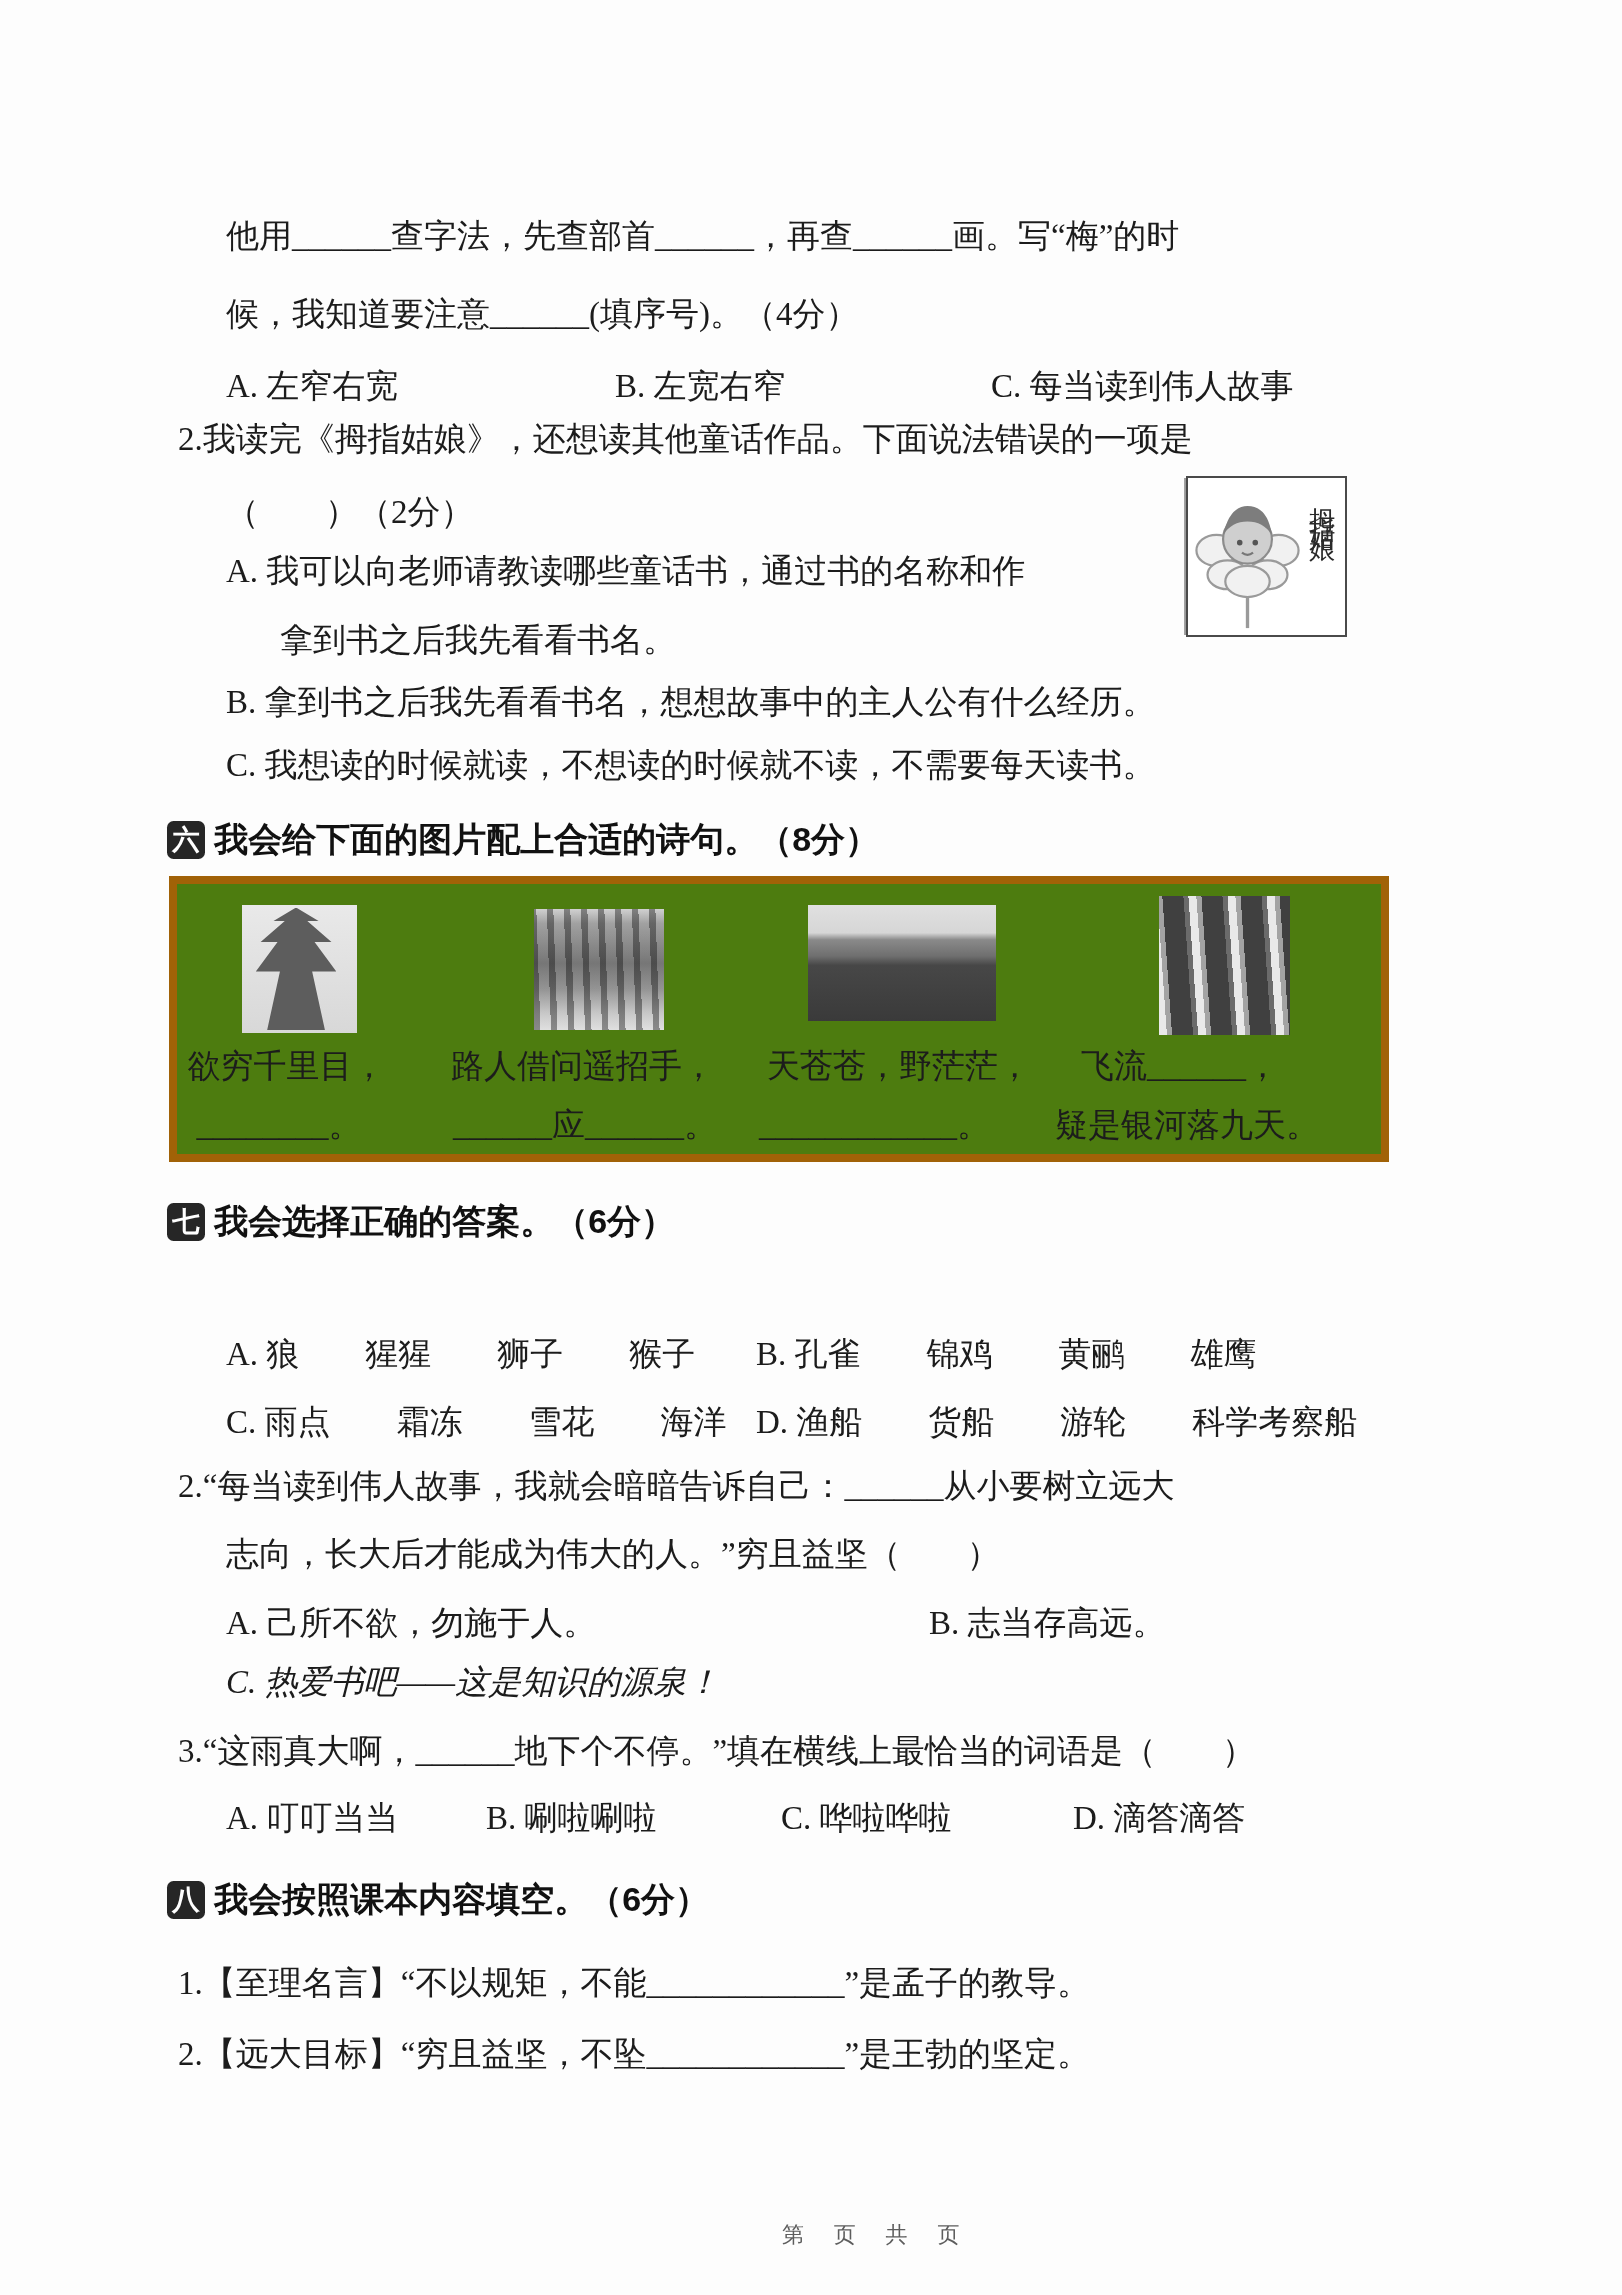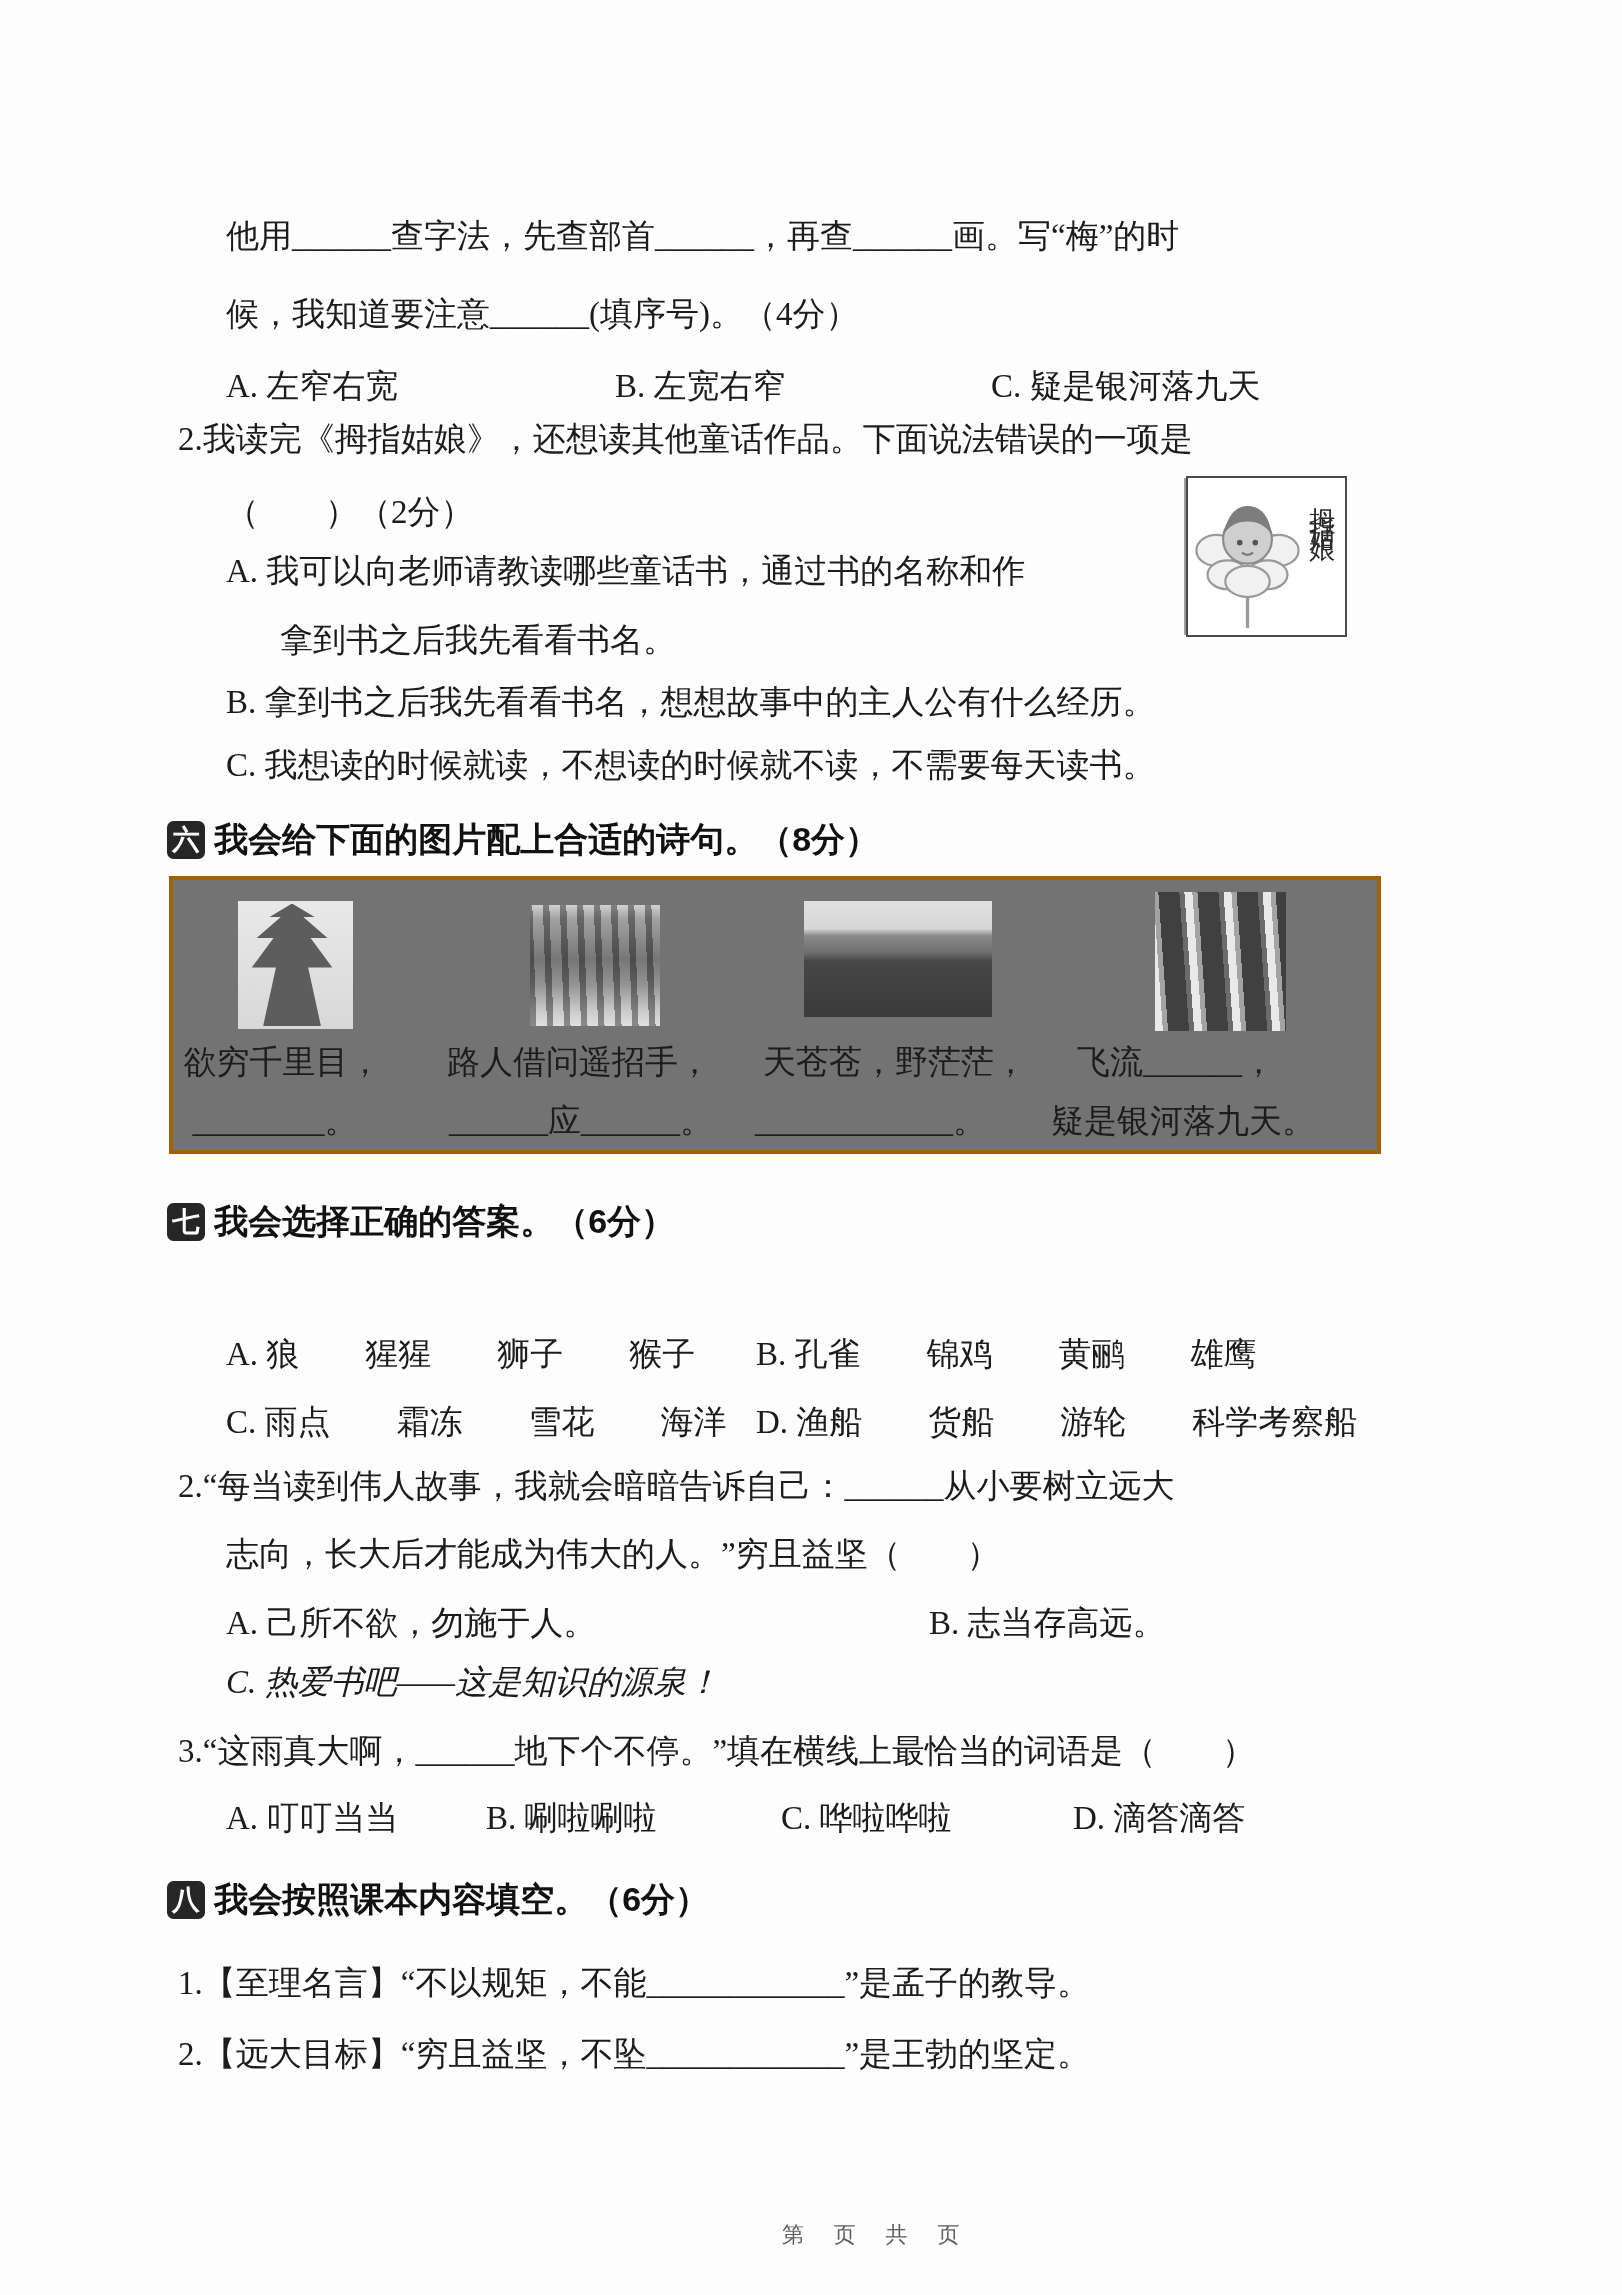--- a/index.html
+++ b/index.html
@@ -15,21 +15,21 @@
   .badge{
     display:inline-block;width:38px;height:38px;margin-right:9.2px;
     background:#262626;color:#fff;border-radius:6.5px;
     font-family:"Liberation Sans","DejaVu Sans",sans-serif;
     font-weight:bold;font-size:27.5px;line-height:38px;text-align:center;flex:0 0 auto;
   }
   .section-title{
     font-family:"Liberation Sans","DejaVu Sans",sans-serif;
     font-weight:bold;font-size:34px;color:#111;
   }
-  .poem-box{position:absolute;border:4px solid #a16207;background:#737373;}
+  .poem-box{position:absolute;border:8px solid #a16207;background:#4d7c0f;}
   .photo{position:absolute;overflow:hidden;}
   .photo-pagoda{background:linear-gradient(180deg,#e9e9e9 0%,#d8d8d8 100%);}
   .photo-pagoda .tower{
     position:absolute;left:12%;top:2%;width:70%;height:96%;background:#5d5d5d;
     clip-path:polygon(50% 0,78% 11%,64% 11%,94% 28%,73% 28%,100% 52%,70% 52%,86% 100%,14% 100%,30% 52%,0 52%,27% 28%,6% 28%,36% 11%,22% 11%);
   }
   .photo-mountain{
     background:
       repeating-linear-gradient(88deg,rgba(35,35,35,.45) 0 6.5px,rgba(255,255,255,.06) 6.5px 17px),
       linear-gradient(180deg,#cecece 0%,#9b9b9b 12%,#6e6e6e 45%,#8d8d8d 66%,#c4c4c4 86%,#dedede 100%);
@@ -58,21 +58,21 @@
 </style>
 </head>
 <body>
 
 <div class="page">
 
   <div class="txt" style="left:226px;top:216px;">他用______查字法，先查部首______，再查______画。写“梅”的时</div>
   <div class="txt" style="left:226px;top:294px;">候，我知道要注意______(填序号)。（4分）</div>
   <div class="txt" style="left:226px;top:366px;">A. 左窄右宽</div>
   <div class="txt" style="left:615px;top:366px;">B. 左宽右窄</div>
-  <div class="txt" style="left:991px;top:366px;">C. 疑是银河落九天</div>
+  <div class="txt" style="left:991px;top:366px;">C. 每当读到伟人故事</div>
 
   <div class="txt" style="left:178px;top:419px;">2.我读完《拇指姑娘》，还想读其他童话作品。下面说法错误的一项是</div>
   <div class="txt" style="left:226px;top:492px;">（　　）（2分）</div>
 
   <div class="illu-box" style="left:1186px;top:476px;width:157px;height:157px;">
     <svg width="111" height="151" viewBox="0 0 100 135" style="position:absolute;left:3.9px;top:2.6px;">
       <g fill="#f1f1f1" stroke="#9a9a9a" stroke-width="2">
         <ellipse cx="22" cy="62" rx="18" ry="14"></ellipse>
         <ellipse cx="78" cy="62" rx="18" ry="14"></ellipse>
         <ellipse cx="32" cy="84" rx="18" ry="13"></ellipse>

